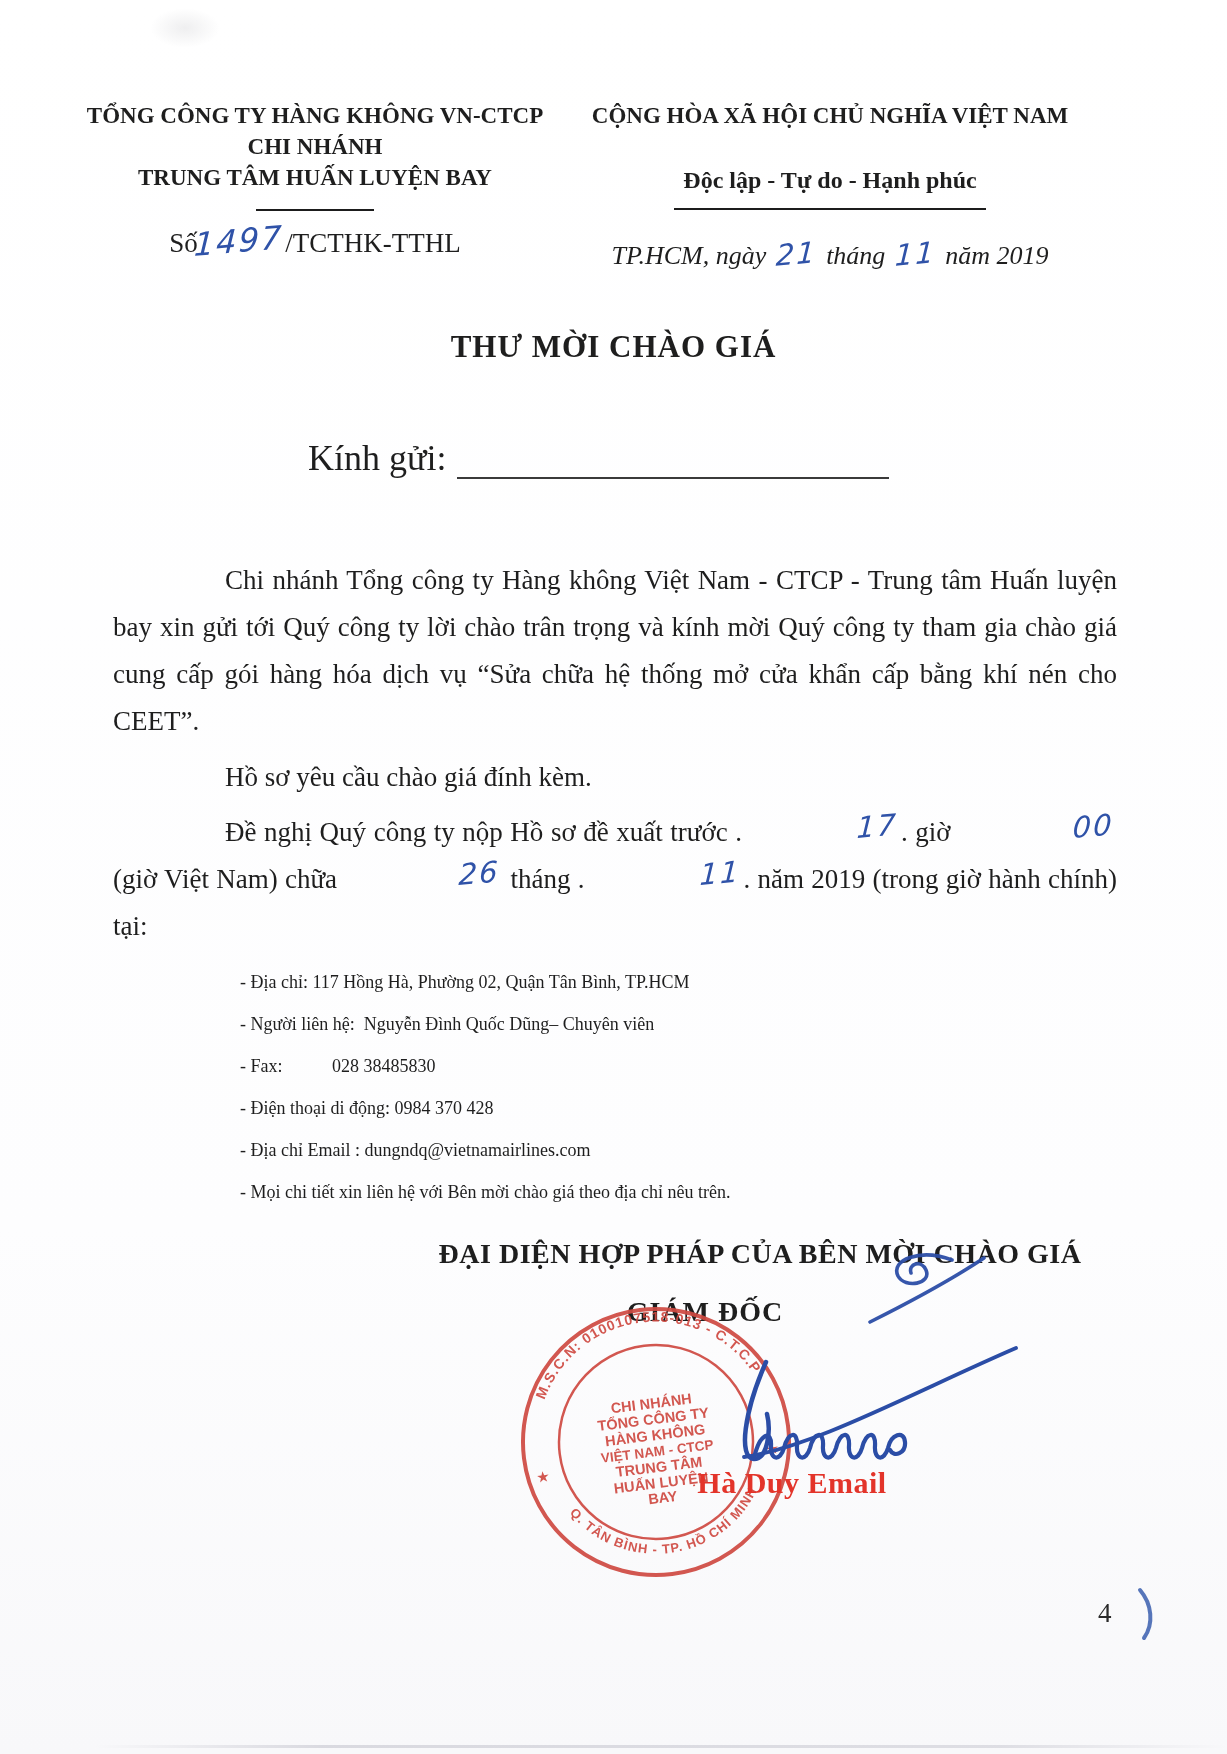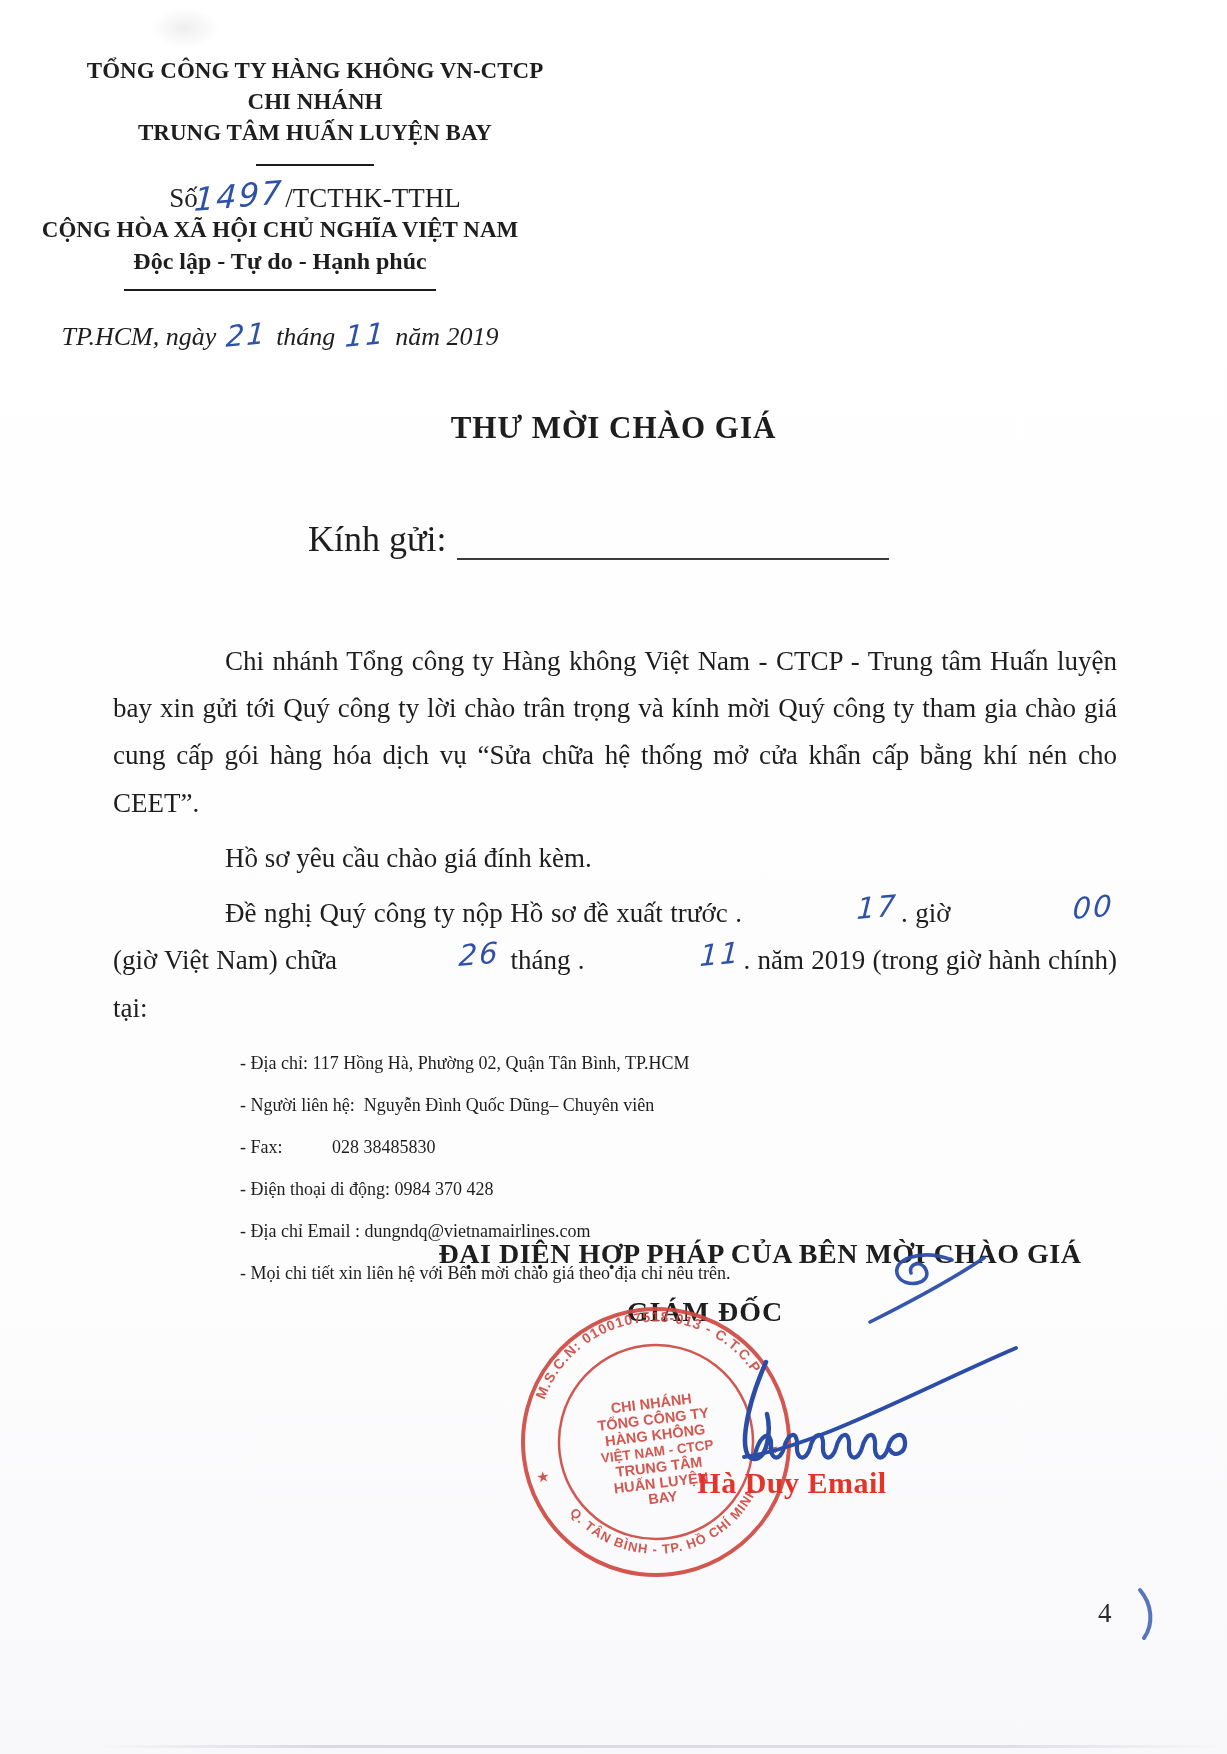--- a/index.html
+++ b/index.html
@@ -6,25 +6,25 @@
   .page{
     position:relative;
     width:1227px;height:1754px;
     margin:0 auto;
     background:linear-gradient(180deg,#ffffff 0%,#fdfdfe 70%,#f8f8fa 100%);
     font-family:"Liberation Serif",serif;
     color:#1e1e1e;
     overflow:hidden;
   }
   
-  .header{display:flex;padding-top:55px;flex-direction:column;}
+  .header{display:flex;padding-top:100px;}
   .header-left{width:470px;margin-left:80px;text-align:center;}
   .header-right{width:520px;margin-left:20px;text-align:center;}
   .h-line{font-weight:bold;font-size:23px;line-height:1.35;}
-  .h-line-big{font-weight:bold;font-size:24px;line-height:1.4;}
+  .h-line-big{font-weight:bold;font-size:24px;line-height:1.4;margin-top:33px;}
   .rule-left{width:118px;height:0;border-top:2.5px solid #1c1c1c;margin:16px auto 0 auto;}
   .rule-right{width:312px;height:0;border-top:2.5px solid #1c1c1c;margin:10px auto 0 auto;}
   .doc-number{margin-top:14px;font-size:27px;text-align:center;}
   .date-line{margin-top:30px;font-style:italic;font-size:26px;text-align:center;white-space:nowrap;}
   
   .hw{
     font-family:"DejaVu Sans",sans-serif;
     font-style:italic;
     color:#2f52a8;
     display:inline-block;

